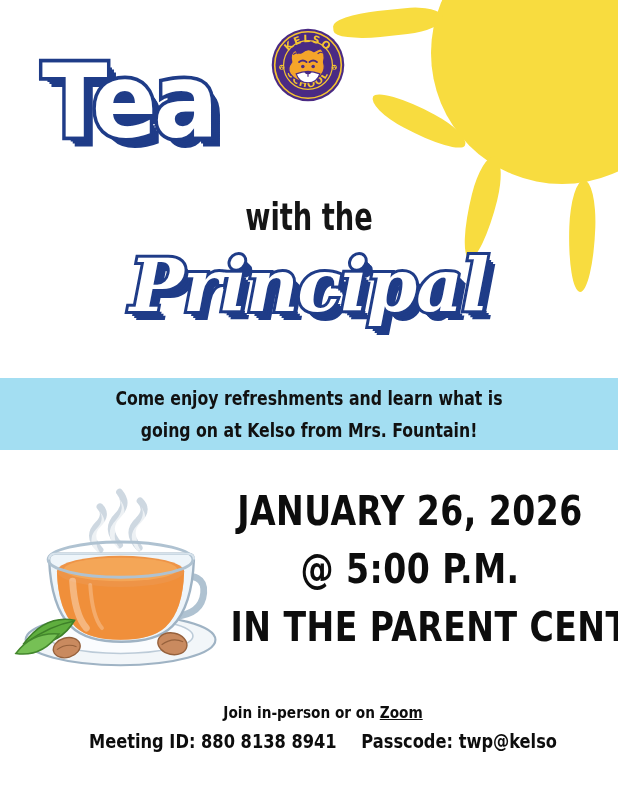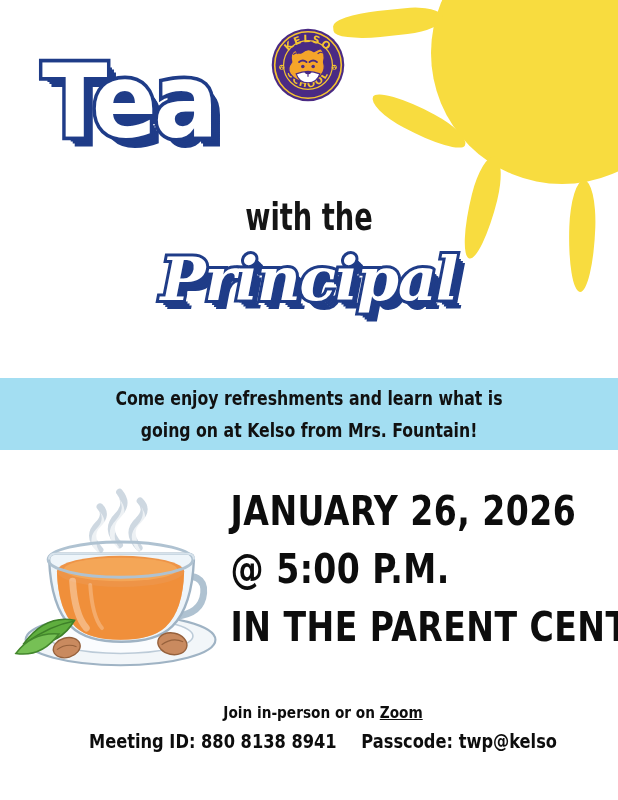--- a/index.html
+++ b/index.html
@@ -100,21 +100,21 @@
     transform: scaleX(0.82);
   }
   .principal-word {
     position: absolute;
     left: 0; right: 0;
     top: 248px;
     text-align: center;
     font-family: "DejaVu Serif", "Liberation Serif", serif;
     font-style: italic;
     font-weight: bold;
-    font-size: 60px;
+    font-size: 72px;
     line-height: 1.05;
     color: #ffffff;
     -webkit-text-stroke: 6px #1F3C88;
     paint-order: stroke fill;
     text-shadow:
        2px 3px 0 #1F3C88, 4px 5px 0 #1F3C88,
        6px 7px 0 #1F3C88, 8px 9px 0 #1F3C88;
     letter-spacing: -1px;
   }
 
@@ -149,21 +149,21 @@
     width: 225px;
     height: 225px;
   }
 
   
   .details {
     position: absolute;
     left: 215px;
     top: 482px;
     width: 390px;
-    text-align: left;
+    text-align: center;
     font-family: "DejaVu Sans Condensed", "Liberation Sans Narrow", "Liberation Sans", sans-serif;
     font-weight: bold;
     color: #0d0d0d;
   }
   .detail-line {
     font-size: 40px;
     line-height: 58px;
     letter-spacing: 0.5px;
     white-space: nowrap;
     transform: scaleX(0.92);

